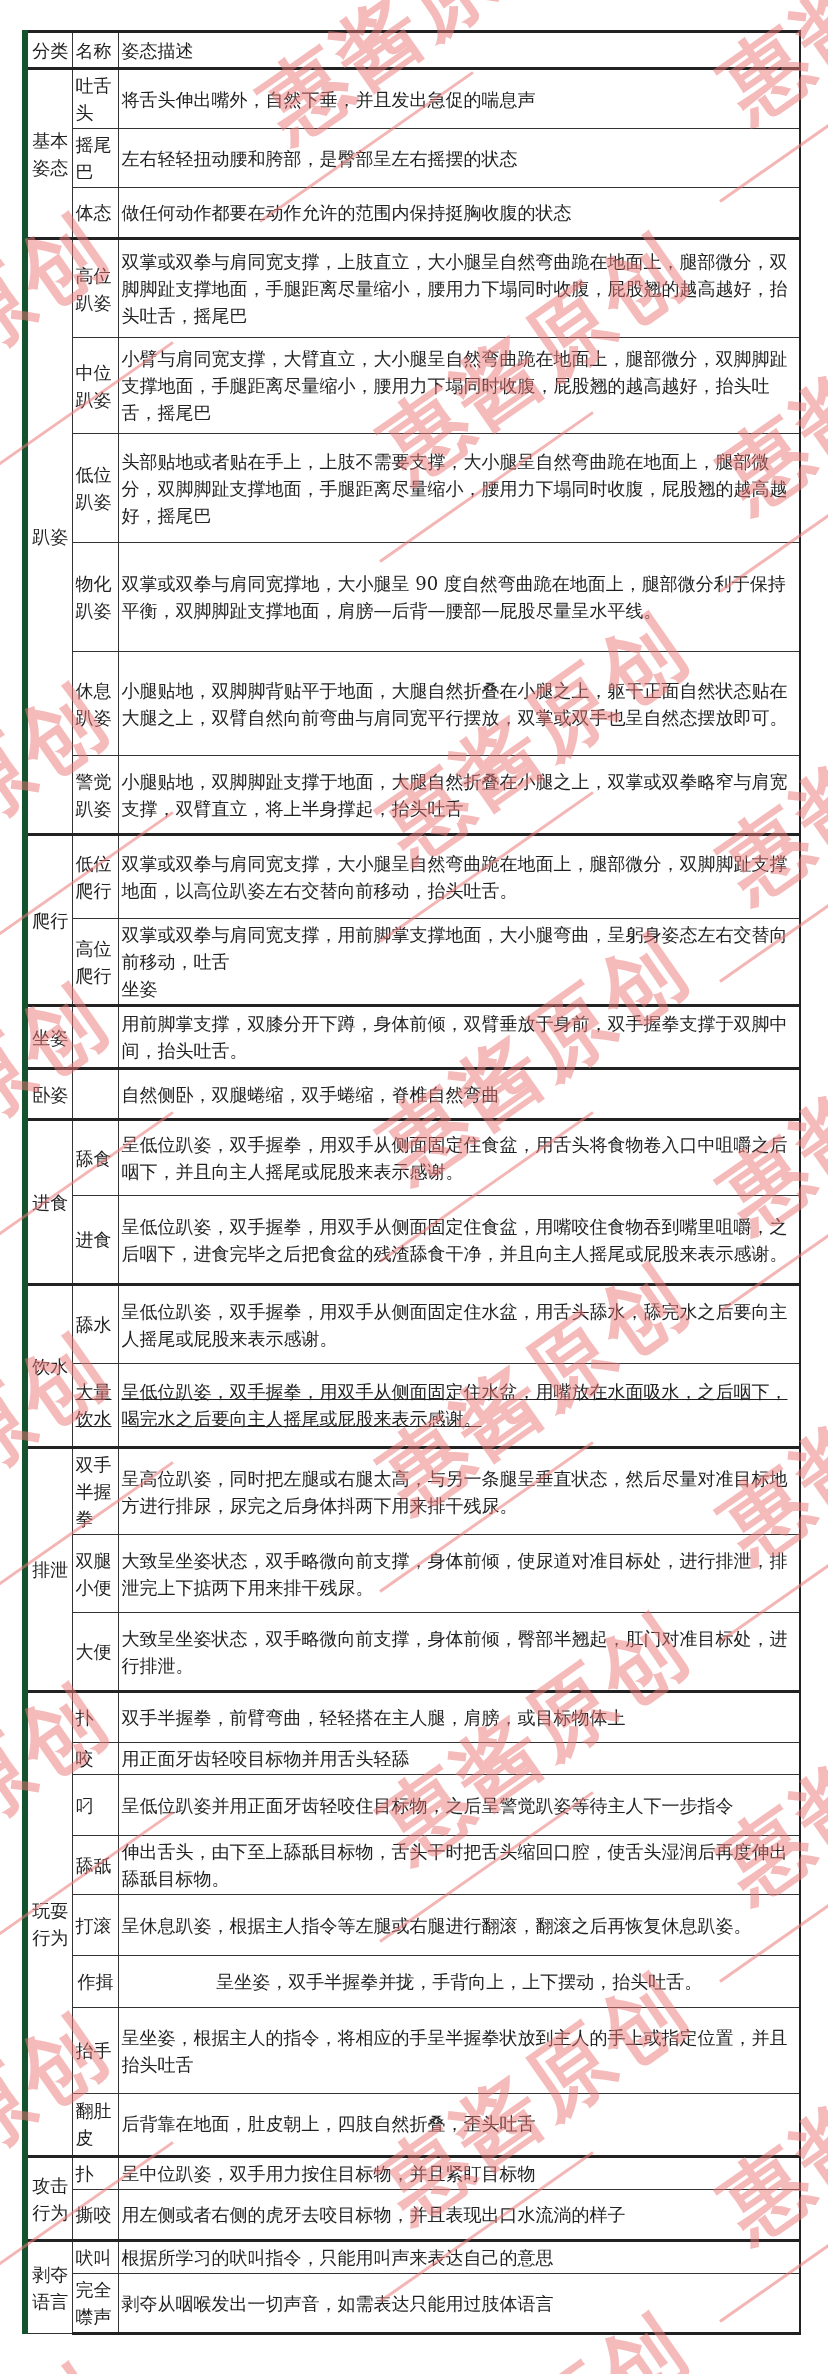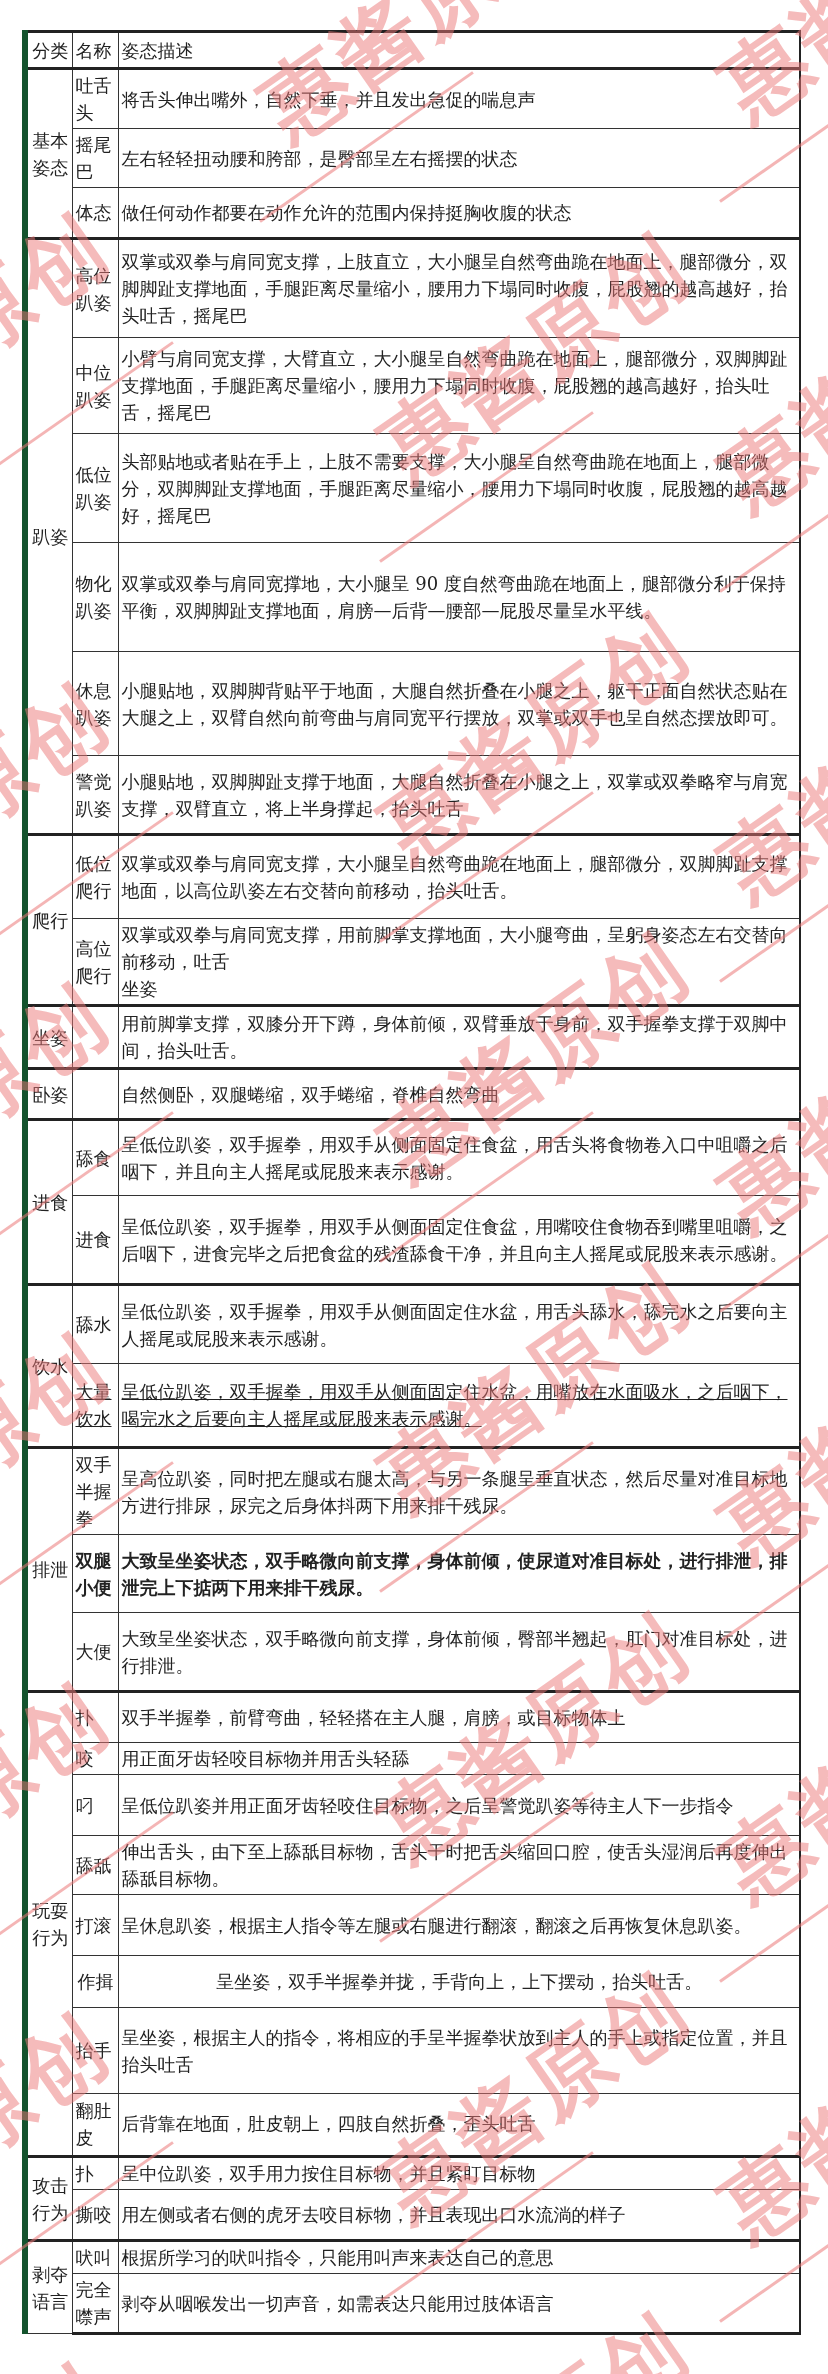--- a/index.html
+++ b/index.html
@@ -107,21 +107,21 @@
       </tr>
       <tr style="height: 84px; text-decoration: underline;">
         <td class="name">大量饮水</td>
         <td class="desc outer-r"><span>呈低位趴姿，双手握拳，用双手从侧面固定住水盆，用嘴放在水面吸水，之后咽下，喝完水之后要向主人摇尾或屁股来表示感谢。</span></td>
       </tr>
       <tr class="grp-top" style="height: 76px;">
         <td class="cat outer-l" rowspan="3">排泄</td>
         <td class="name">双手半握拳</td>
         <td class="desc outer-r"><span>呈高位趴姿，同时把左腿或右腿太高，与另一条腿呈垂直状态，然后尽量对准目标地方进行排尿，尿完之后身体抖两下用来排干残尿。</span></td>
       </tr>
-      <tr style="height: 78px; font-weight: bold;">
+      <tr style="height: 78px;">
         <td class="name">双腿小便</td>
         <td class="desc outer-r"><span>大致呈坐姿状态，双手略微向前支撑，身体前倾，使尿道对准目标处，进行排泄，排泄完上下掂两下用来排干残尿。</span></td>
       </tr>
       <tr style="height: 79px;">
         <td class="name">大便</td>
         <td class="desc outer-r"><span>大致呈坐姿状态，双手略微向前支撑，身体前倾，臀部半翘起，肛门对准目标处，进行排泄。</span></td>
       </tr>
       <tr class="grp-top" style="height: 51px;">
         <td class="cat outer-l" rowspan="8">玩耍行为</td>
         <td class="name">扑</td>

